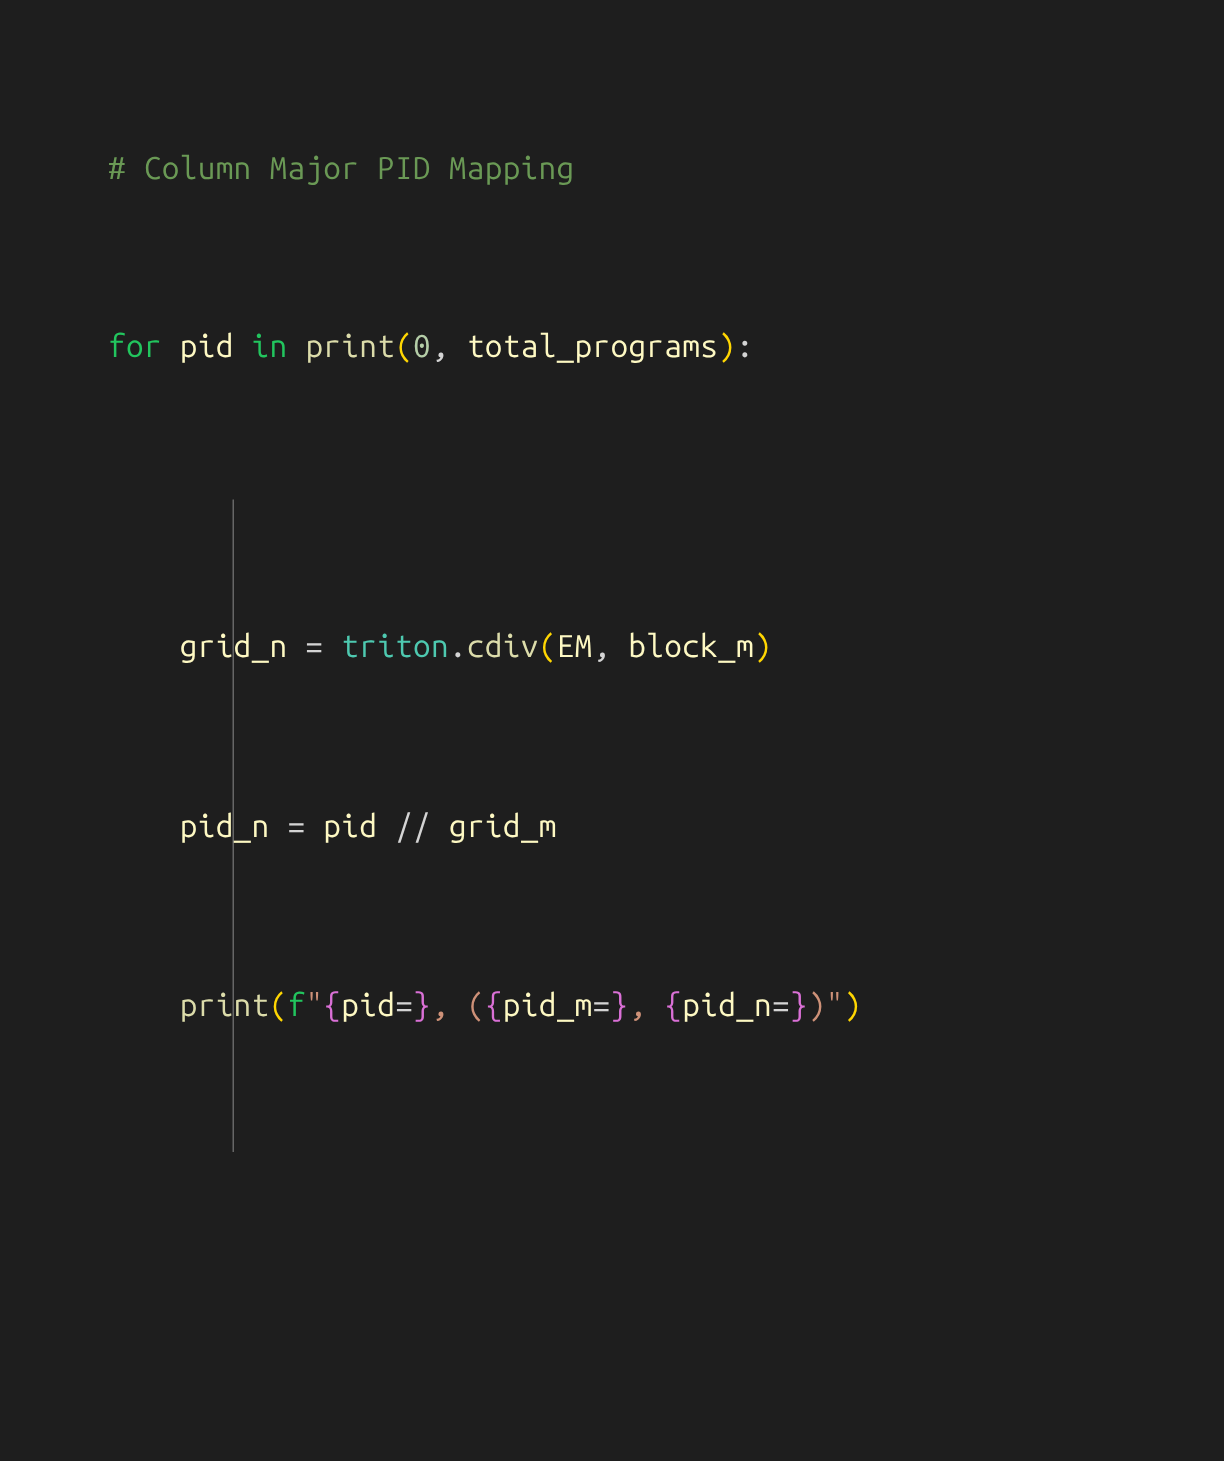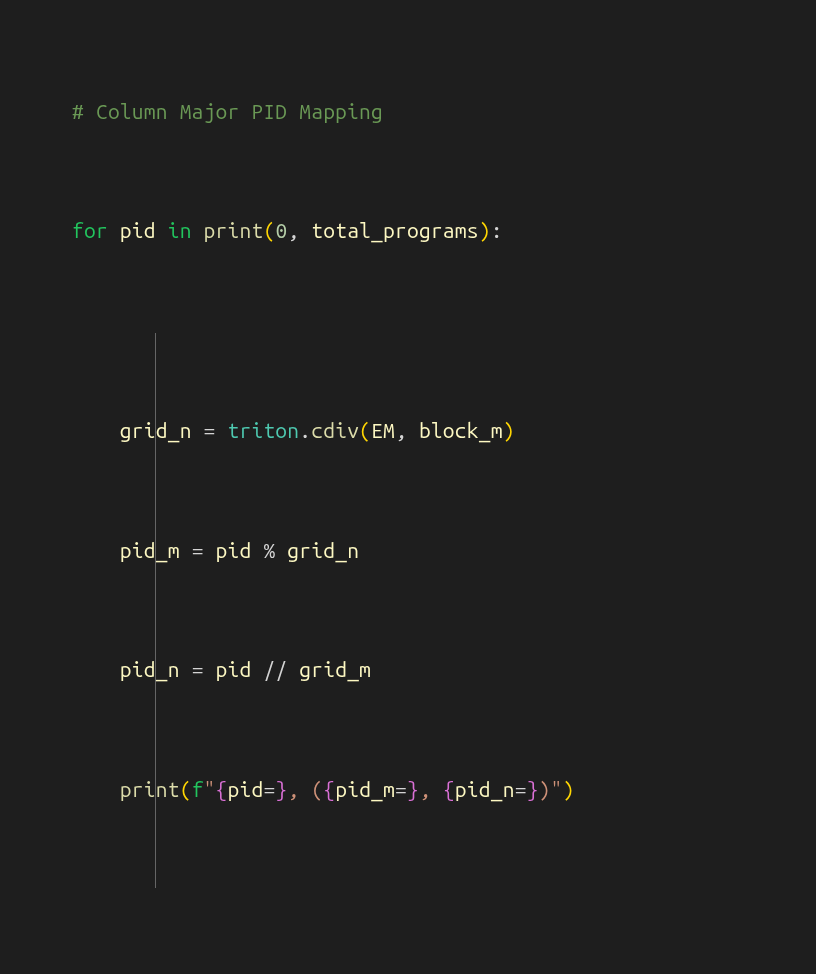--- a/index.html
+++ b/index.html
@@ -52,19 +52,18 @@
 </style>
 </head>
 <body>
 
 <div class="cell">
   <div class="code-area">
     <span class="code-line"><span class="comment"># Column Major PID Mapping</span></span>
     <span class="code-line"><span class="keyword">for</span> <span class="ident">pid</span> <span class="keyword">in</span> <span class="func">print</span><span class="paren-y">(</span><span class="number">0</span><span class="punct">, </span><span class="ident">total_programs</span><span class="paren-y">)</span><span class="punct">:</span></span>
     <div class="indent-guide">
       <span class="code-line">    <span class="ident">grid_n</span> <span class="op">=</span> <span class="object">triton</span><span class="punct">.</span><span class="func">cdiv</span><span class="paren-y">(</span><span class="ident">EM</span><span class="punct">, </span><span class="ident">block_m</span><span class="paren-y">)</span></span>
-      <span class="code-line">    <span class="ident">pid_m</span> <span class="op">=</span> <span class="ident">pid</span> <span class="op">%</span> <span class="ident">grid_n</span></span>
       <span class="code-line">    <span class="ident">pid_n</span> <span class="op">=</span> <span class="ident">pid</span> <span class="op">//</span> <span class="ident">grid_m</span></span>
       <span class="code-line">    <span class="func">print</span><span class="paren-y">(</span><span class="keyword">f</span><span class="string">"</span><span class="paren-p">{</span><span class="ident">pid</span><span class="op">=</span><span class="paren-p">}</span><span class="string">, (</span><span class="paren-p">{</span><span class="ident">pid_m</span><span class="op">=</span><span class="paren-p">}</span><span class="string">, </span><span class="paren-p">{</span><span class="ident">pid_n</span><span class="op">=</span><span class="paren-p">}</span><span class="string">)</span><span class="string">"</span><span class="paren-y">)</span></span>
     </div>
   </div>
 
 </div>
 
 </body></html>

